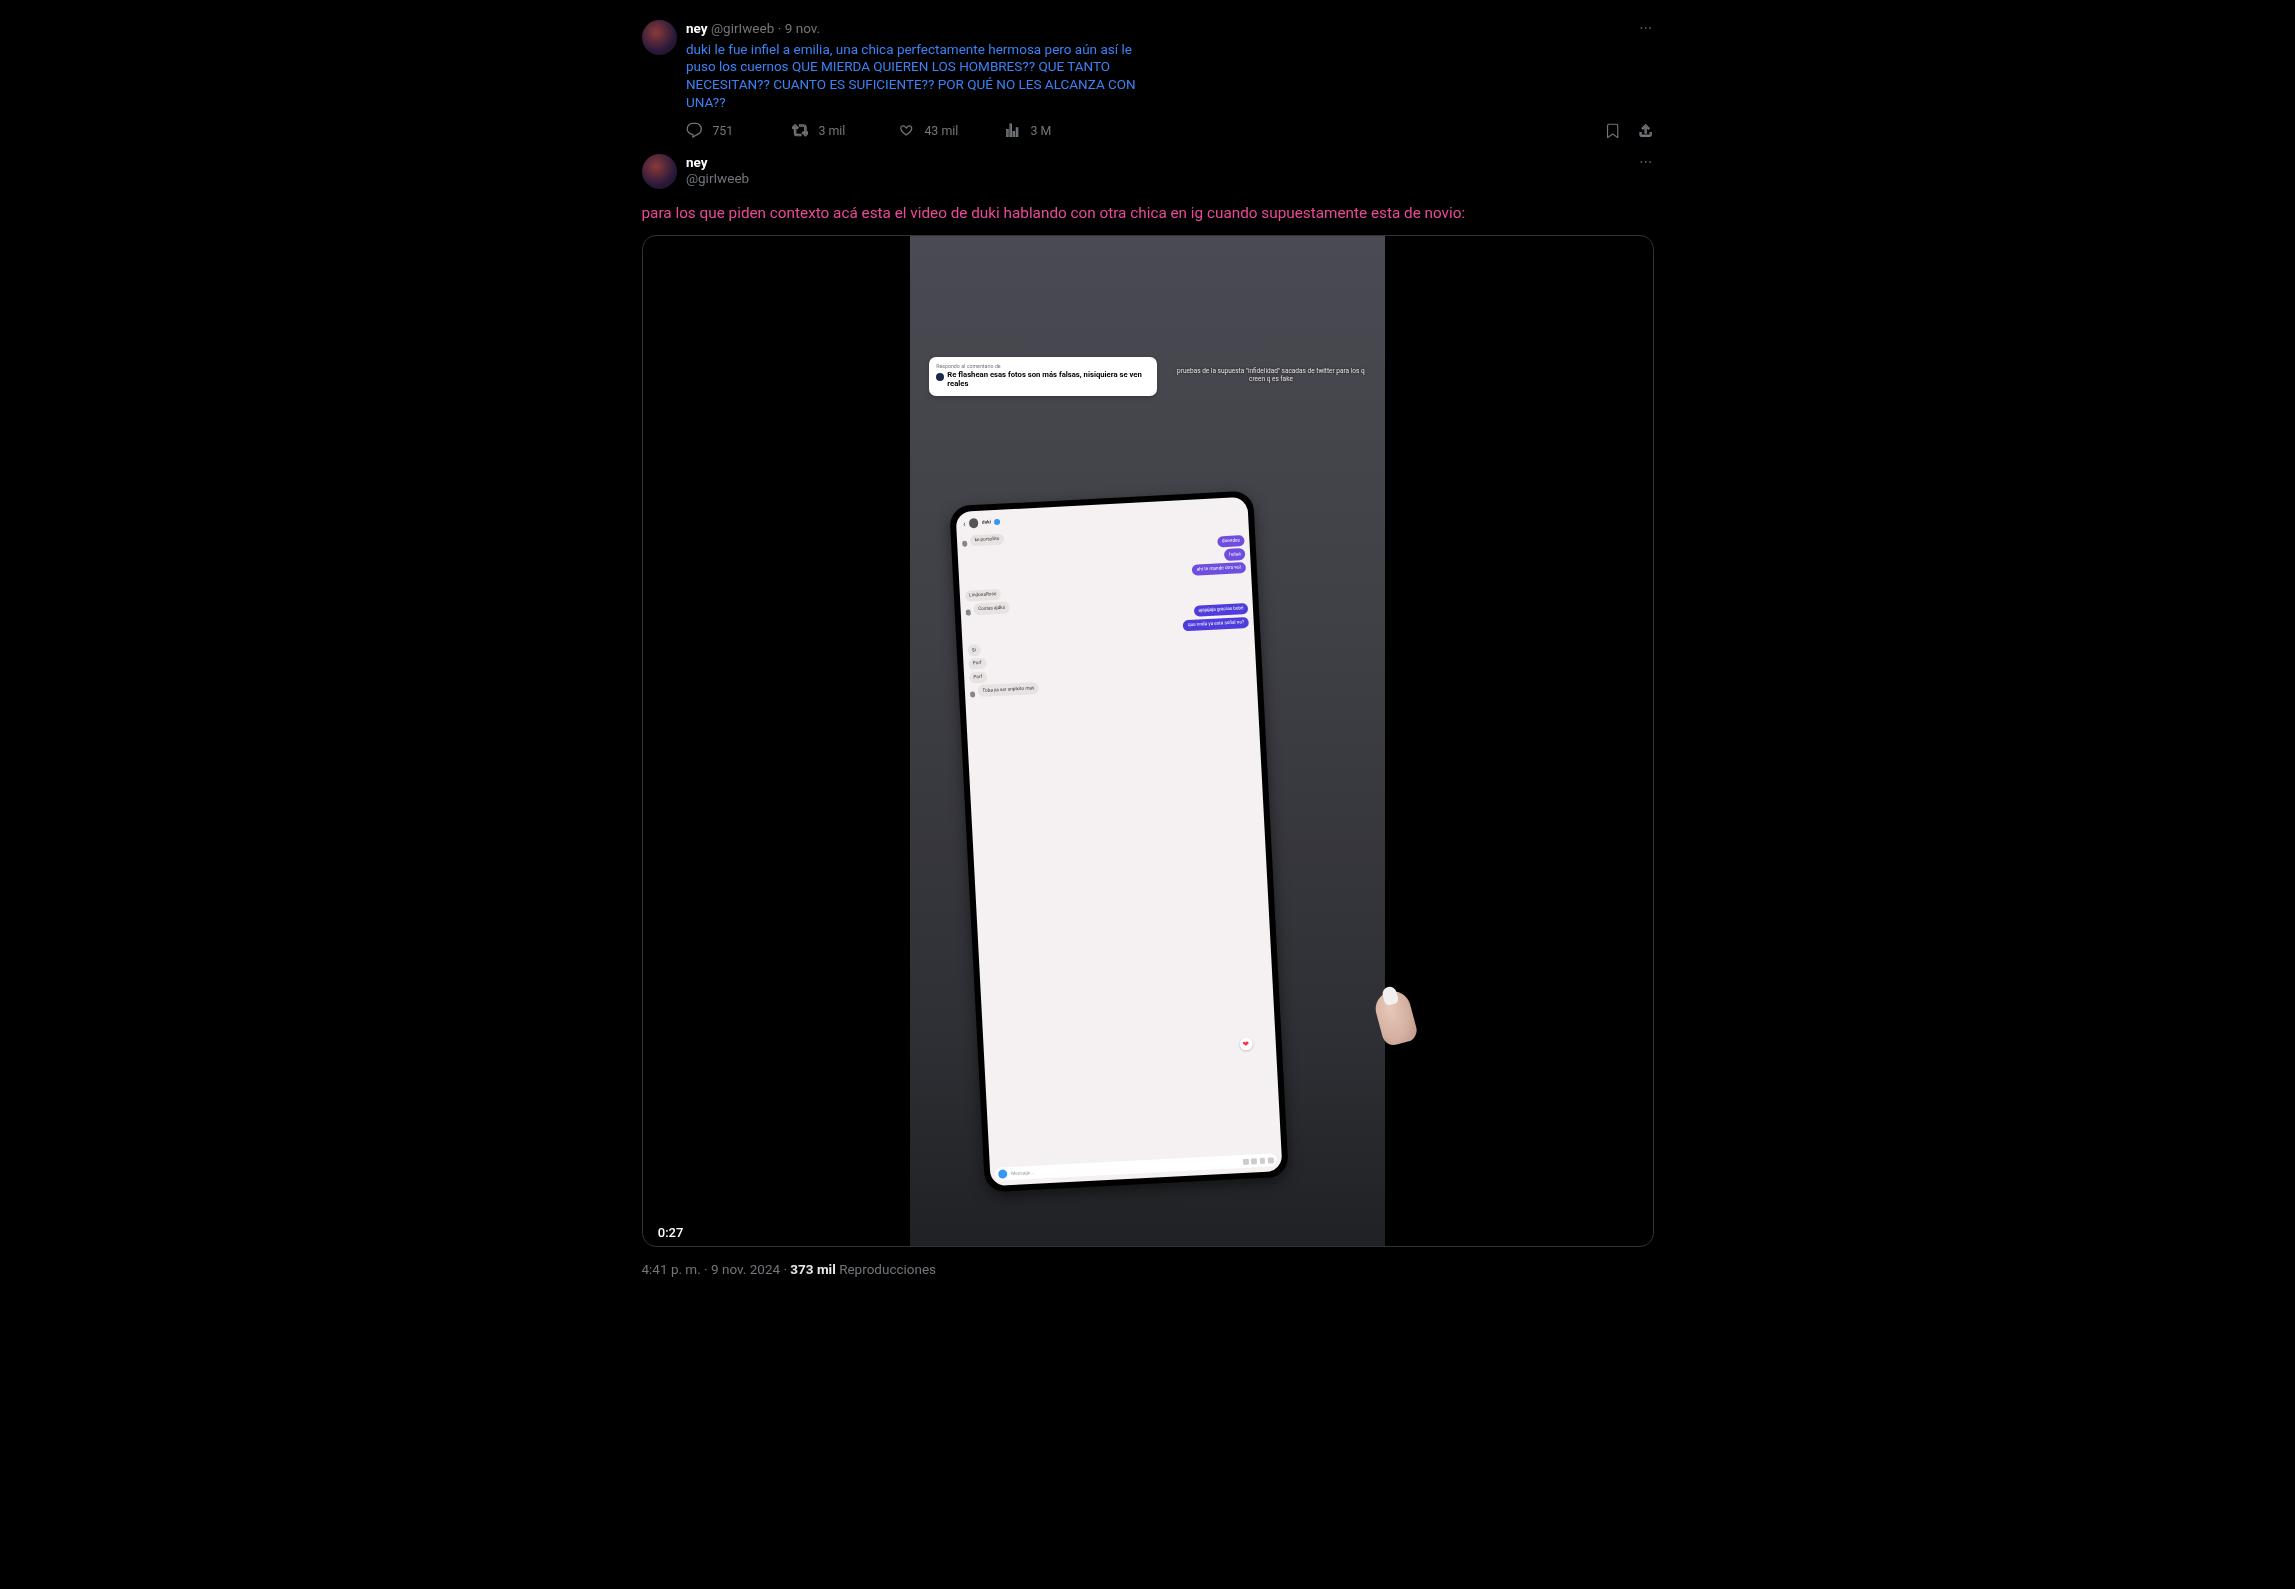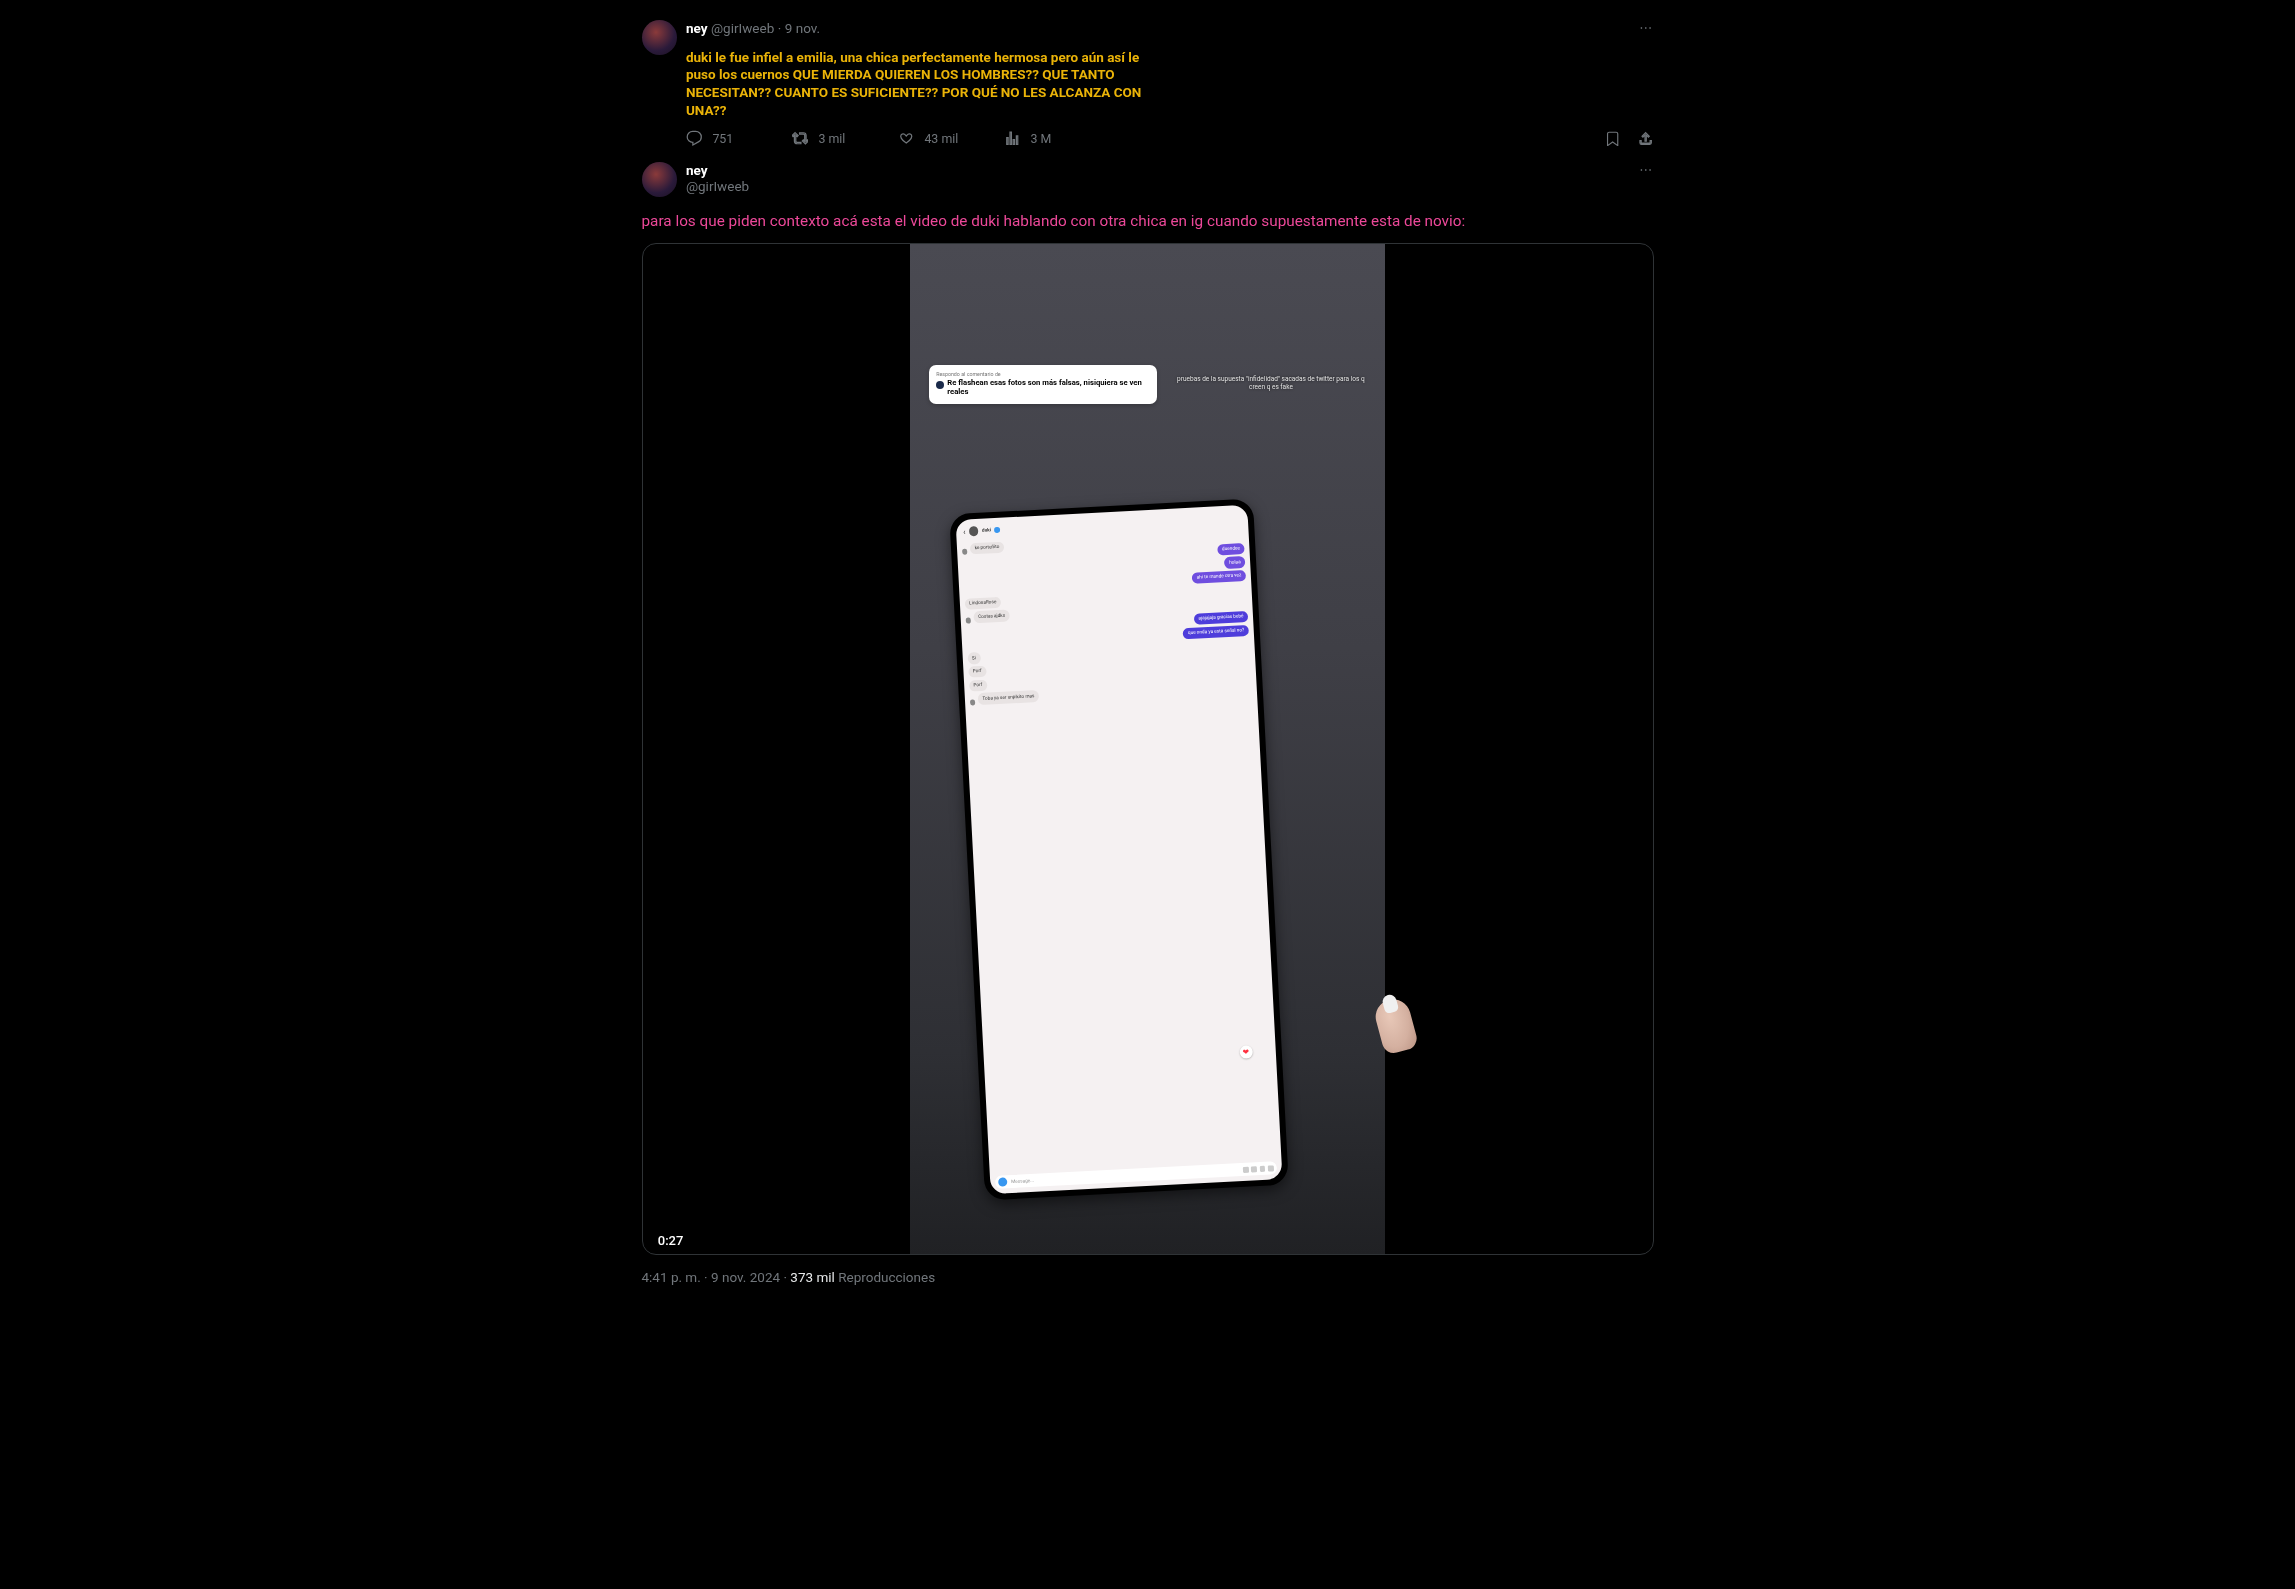--- a/index.html
+++ b/index.html
@@ -38,26 +38,25 @@
   }
   .display-name { font-weight: 700; color: #ffffff; }
   .handle, .dot, .date { color: #71767b; }
   .more-icon {
     margin-left: auto;
     color: #71767b;
     font-size: 13px;
     letter-spacing: 1.2px;
   }
   .tweet1-text {
-    color: #eab308;
+    color: #3b82f6;
     font-size: 13.5px;
     line-height: 17.7px;
-    margin-top: 12px;
+    margin-top: 4px;
     max-width: 465px;
-    font-weight: bold;
   }
   .actions {
     display: flex;
     align-items: center;
     margin-top: 10.6px;
     color: #71767b;
     font-size: 12.4px;
     gap: 0;
   }
   .action {
@@ -266,21 +265,21 @@
     color: #71767b;
     font-size: 13.5px;
     margin-top: 9.4px;
   }
   .attribution b { color: #e7e9ea; font-weight: 700; }
   .meta-line {
     color: #71767b;
     font-size: 13.5px;
     margin-top: 14px;
   }
-  .meta-line b { color: #e7e9ea; font-weight: 400; }
+  .meta-line b { color: #e7e9ea; font-weight: 700; }
 </style>
 </head>
 <body>
 
 <div class="feed">
 
   <div class="tweet1">
     <div class="avatar"></div>
     <div class="tweet1-body">
       <div class="header-row">

